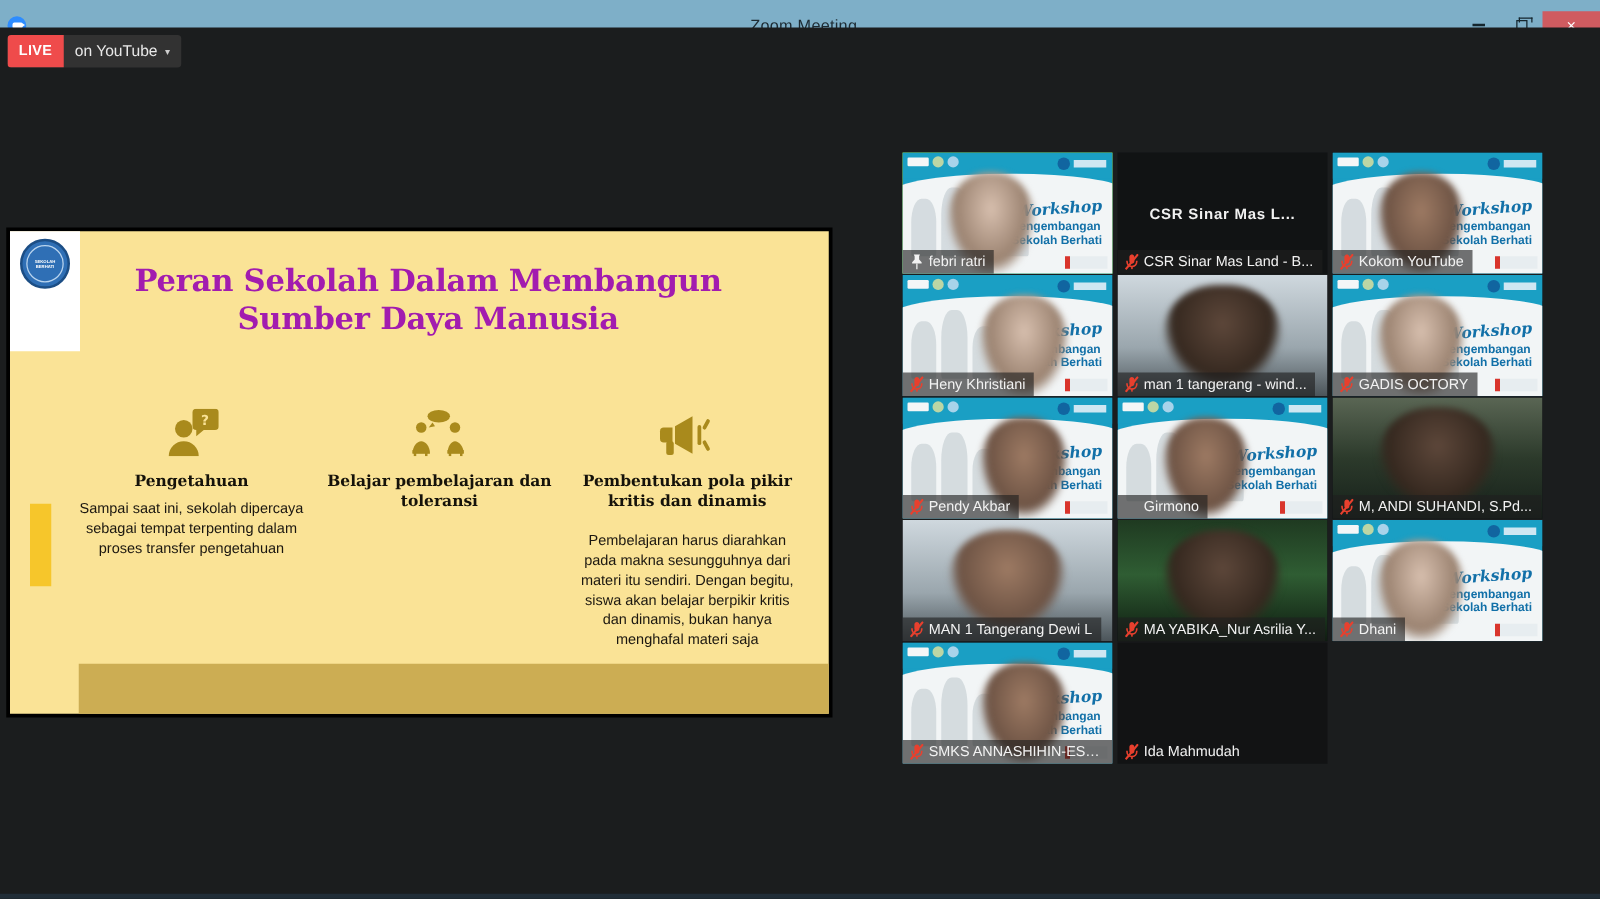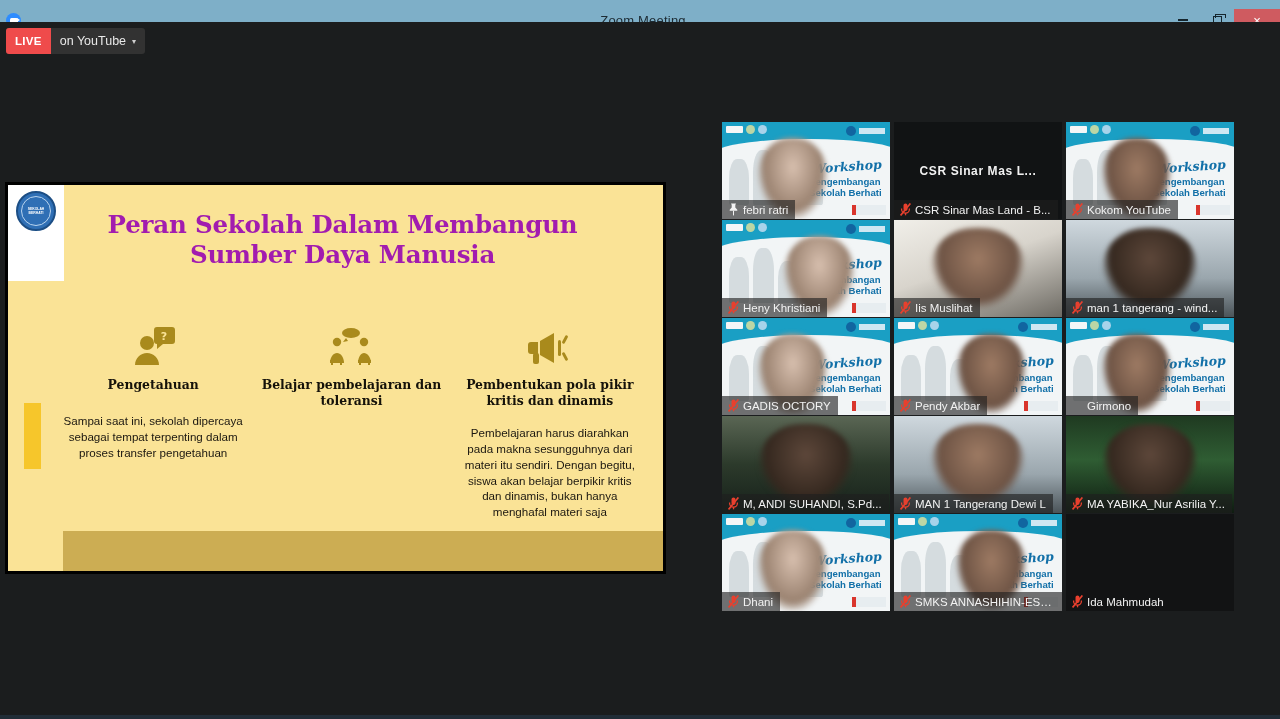--- a/index.html
+++ b/index.html
@@ -106,21 +106,21 @@
   #cols {
     position: absolute; left: 46px; right: 14px; top: 140px; display: flex;
   }
   .col { flex: 1; padding: 0 9px; text-align: center; }
   .col-icon { height: 40px; display: flex; align-items: flex-end; justify-content: center; color: #a98a1c; }
   .col-head {
     font-family: "DejaVu Serif", serif; font-weight: bold;
     font-size: 12.4px; color: #15120a; line-height: 1.3; margin-top: 12px;
   }
   .col-body {
-    font-size: 11.6px; color: #1b1710; line-height: 1.36; margin-top: 20px;
+    font-size: 11.6px; color: #1b1710; line-height: 1.36; margin-top: 6px;
   }
   .col:nth-child(3) .col-body { margin-top: 16px; }
 
   
   #grid {
     position: absolute; left: 722px; top: 100px;
     width: 512px; height: 498px;
     display: grid;
     grid-template-columns: repeat(3, 168px);
     grid-template-rows: repeat(5, 97px);
@@ -432,36 +432,20 @@
       <path d="M5.5 0.6c1.1 0 2 .9 2 2v3.4c0 1.1-.9 2-2 2s-2-.9-2-2V2.6c0-1.1.9-2 2-2z" fill="#e8402e"></path>
       <path d="M1.6 5.6v.7a3.9 3.9 0 0 0 7.8 0v-.7" stroke="#e8402e" stroke-width="1.3" fill="none"></path>
       <rect x="4.9" y="9.9" width="1.3" height="2.4" fill="#e8402e"></rect>
       <path d="M0.6 12.4L10.4 0.4" stroke="#e8402e" stroke-width="1.6"></path>
     </svg>
           </span>
       <span class="nm-label">Heny Khristiani</span>
     </div>
       </div>
       <div class="tile">
-        <div class="cam-room cam-b">
-          <div class="blurhead "></div>
-        </div>
-        <div class="namebar">
-      <span class="nm-icon">
-            <svg width="11" height="13" viewBox="0 0 11 13" aria-hidden="true">
-      <path d="M5.5 0.6c1.1 0 2 .9 2 2v3.4c0 1.1-.9 2-2 2s-2-.9-2-2V2.6c0-1.1.9-2 2-2z" fill="#e8402e"></path>
-      <path d="M1.6 5.6v.7a3.9 3.9 0 0 0 7.8 0v-.7" stroke="#e8402e" stroke-width="1.3" fill="none"></path>
-      <rect x="4.9" y="9.9" width="1.3" height="2.4" fill="#e8402e"></rect>
-      <path d="M0.6 12.4L10.4 0.4" stroke="#e8402e" stroke-width="1.6"></path>
-    </svg>
-          </span>
-      <span class="nm-label">Iis Muslihat</span>
-    </div>
-      </div>
-      <div class="tile">
         <div class="cam-room cam-d">
           <div class="blurhead dark"></div>
         </div>
         <div class="namebar">
       <span class="nm-icon">
             <svg width="11" height="13" viewBox="0 0 11 13" aria-hidden="true">
       <path d="M5.5 0.6c1.1 0 2 .9 2 2v3.4c0 1.1-.9 2-2 2s-2-.9-2-2V2.6c0-1.1.9-2 2-2z" fill="#e8402e"></path>
       <path d="M1.6 5.6v.7a3.9 3.9 0 0 0 7.8 0v-.7" stroke="#e8402e" stroke-width="1.3" fill="none"></path>
       <rect x="4.9" y="9.9" width="1.3" height="2.4" fill="#e8402e"></rect>
       <path d="M0.6 12.4L10.4 0.4" stroke="#e8402e" stroke-width="1.6"></path>

